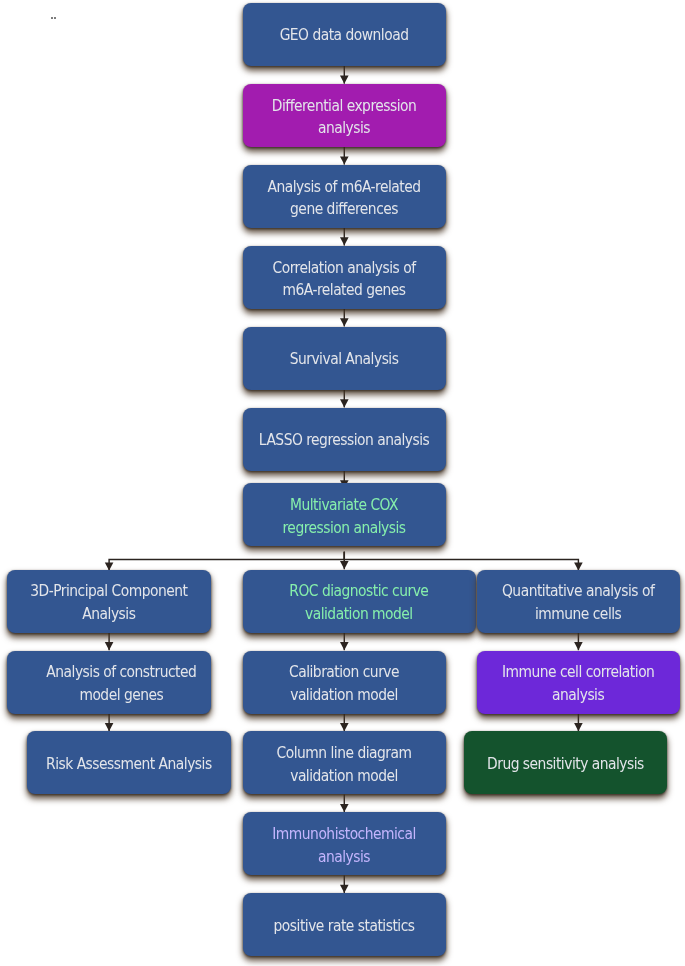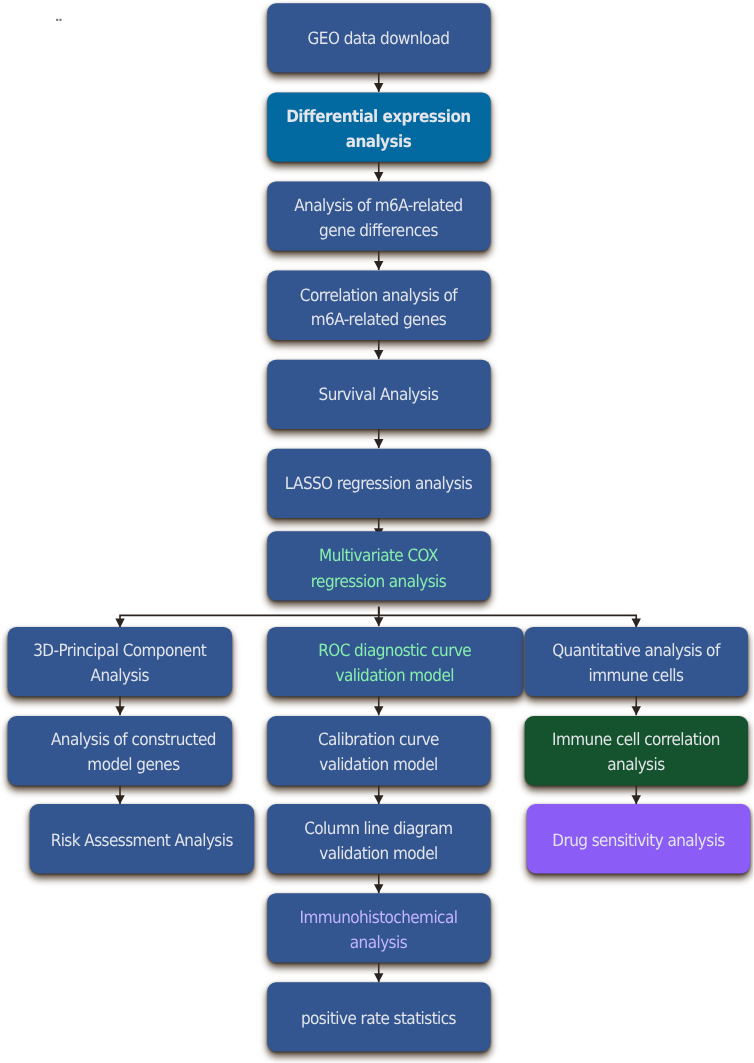--- a/index.html
+++ b/index.html
@@ -103,21 +103,21 @@
         <path d="M 578.4 713.52 L 578.4 731.1600000000001" stroke="#2b2420" stroke-width="1.45" fill="none"></path>
         <path d="M 574.1 722.96 L 582.6999999999999 722.96 L 578.4 731.1600000000001 Z" fill="#2b2420"></path>
       </g>
     </svg>
   <div id="nodes">
       <div class="node" style="left: 242.6px; top: 3px; width: 203.4px; height: 63px; background: rgb(51, 86, 145); color: rgb(227, 229, 234); border-radius: 8px;">
         <span class="nlabel single">
           <span class="nline">GEO data download</span>
         </span>
       </div>
-      <div class="node" style="left: 242.6px; top: 83.94px; width: 203.4px; height: 63px; background: #0369a1; color: rgb(227, 229, 234); border-radius: 8px; font-weight: bold;">
+      <div class="node" style="left: 242.6px; top: 83.94px; width: 203.4px; height: 63px; background: #a21caf; color: rgb(227, 229, 234); border-radius: 8px;">
         <span class="nlabel">
           <span class="nline">Differential expression</span>
           <span class="nline">analysis</span>
         </span>
       </div>
       <div class="node" style="left: 242.6px; top: 164.88px; width: 203.4px; height: 63px; background: rgb(51, 86, 145); color: rgb(227, 229, 234); border-radius: 8px;">
         <span class="nlabel">
           <span class="nline">Analysis of m6A-related</span>
           <span class="nline">gene differences</span>
         </span>
@@ -189,25 +189,25 @@
         <span class="nlabel">
           <span class="nline">positive rate statistics</span>
         </span>
       </div>
       <div class="node" style="left: 476.7px; top: 569.58px; width: 203.4px; height: 63px; background: rgb(51, 86, 145); color: rgb(227, 229, 234); border-radius: 8px;">
         <span class="nlabel">
           <span class="nline">Quantitative analysis of</span>
           <span class="nline">immune cells</span>
         </span>
       </div>
-      <div class="node" style="left: 476.7px; top: 650.52px; width: 203.4px; height: 63px; background: #14532d; color: rgb(227, 229, 234); border-radius: 8px; justify-content: center;">
+      <div class="node" style="left: 476.7px; top: 650.52px; width: 203.4px; height: 63px; background: #6d28d9; color: rgb(227, 229, 234); border-radius: 8px; justify-content: center;">
         <span class="nlabel">
           <span class="nline">Immune cell correlation</span>
           <span class="nline">analysis</span>
         </span>
       </div>
-      <div class="node" style="left: 479px; top: 731.46px; width: 203.4px; height: 63px; background: #8b5cf6; color: rgb(227, 229, 234); border-radius: 8px;">
+      <div class="node" style="left: 464px; top: 731.46px; width: 203.4px; height: 63px; background: #14532d; color: rgb(227, 229, 234); border-radius: 8px;">
         <span class="nlabel single">
           <span class="nline">Drug sensitivity analysis</span>
         </span>
       </div>
     </div>
 </div>
 
 </body></html>

